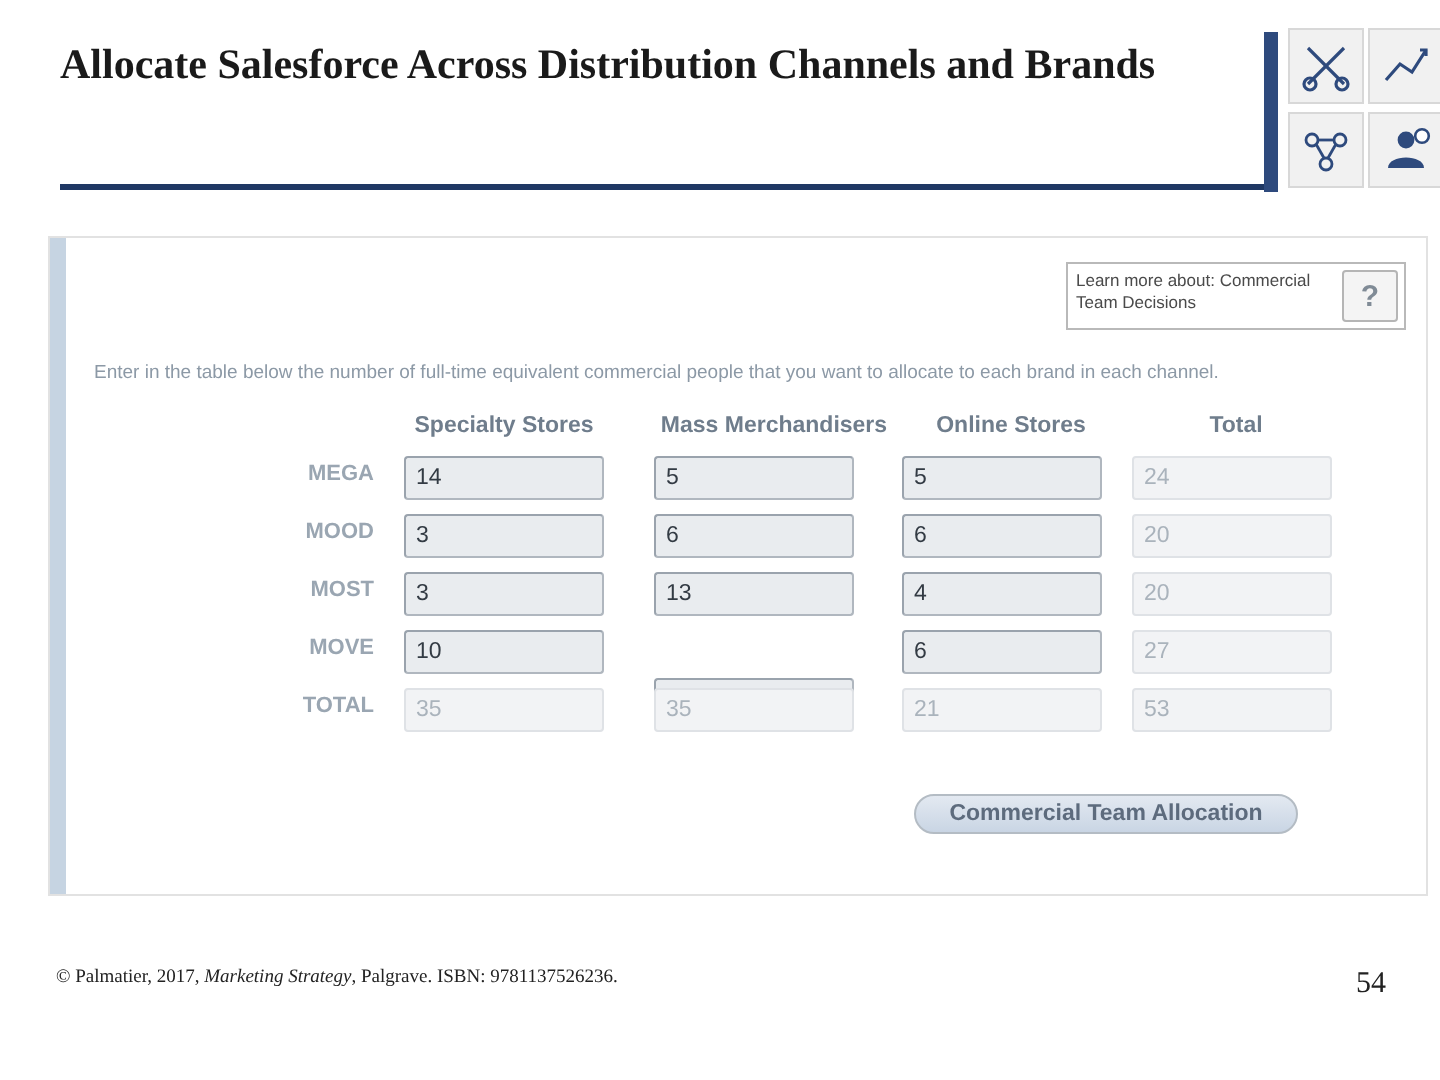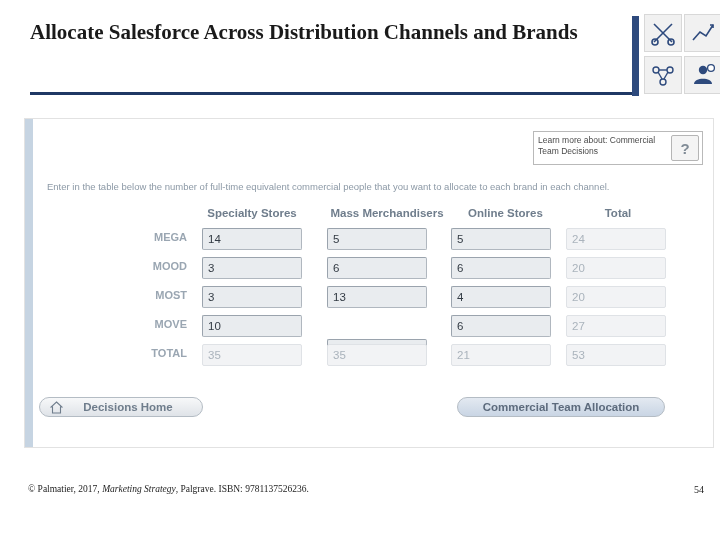--- a/index.html
+++ b/index.html
@@ -230,23 +230,22 @@
     font-family: "Liberation Serif", serif;
     font-size: 9.5px;
     color: #222222;
   }
   .footer-text em { font-style: italic; }
   .page-num {
     position: absolute;
     left: 678px;
     top: 484px;
     font-family: "Liberation Serif", serif;
-    font-size: 10px;
+    font-size: 15px;
     color: #222222;
-    margin-left: 16px;
   }
 </style>
 </head>
 <body>
 
 <div class="slide-title">Allocate Salesforce Across Distribution Channels and Brands</div>
 <div class="title-rule"></div>
 
 <div class="icon-block">
   <div class="icon-bar"></div>
@@ -337,31 +336,23 @@
     <div class="cell input" style="left:316px; top:108px;">6</div>
     <div class="cell total" style="left:431px; top:108px;">27</div>
 
     <div class="row-label" style="left:0px;  top:140px;">TOTAL</div>
     <div class="cell total" style="left:67px;  top:137px;">35</div>
     <div class="cell total" style="left:192px; top:137px;">35</div>
     <div class="cell total" style="left:316px; top:137px;">21</div>
     <div class="cell total" style="left:431px; top:137px;">53</div>
   </div>
 
-  <div class="navbtn" style="left:14px; top:278px; width:164px; padding-left:14px;">
-    <span class="home-icon">
-      <svg width="13" height="13" viewBox="0 0 13 13">
-        <polygon points="6.5,1 12,6 10.5,6 10.5,12 2.5,12 2.5,6 1,6" fill="none" stroke="#6f7d8c" stroke-width="1.1"></polygon>
-      </svg>
-    </span>
-    <span>Decisions Home</span>
-  </div>
-
-
-  <div class="navbtn blue" style="left:432px; top:278px; width:208px;">
+
+
+  <div class="navbtn blue" style="left:432px; top:278px; width:192px;">
     <span>Commercial Team Allocation</span>
   </div>
 </div>
 
 <div class="footer-text">
   <span>© Palmatier, 2017, </span><em>Marketing Strategy</em><span>, Palgrave. ISBN: 9781137526236.</span>
 </div>
 <div class="page-num">54</div>
 
 </body></html>

